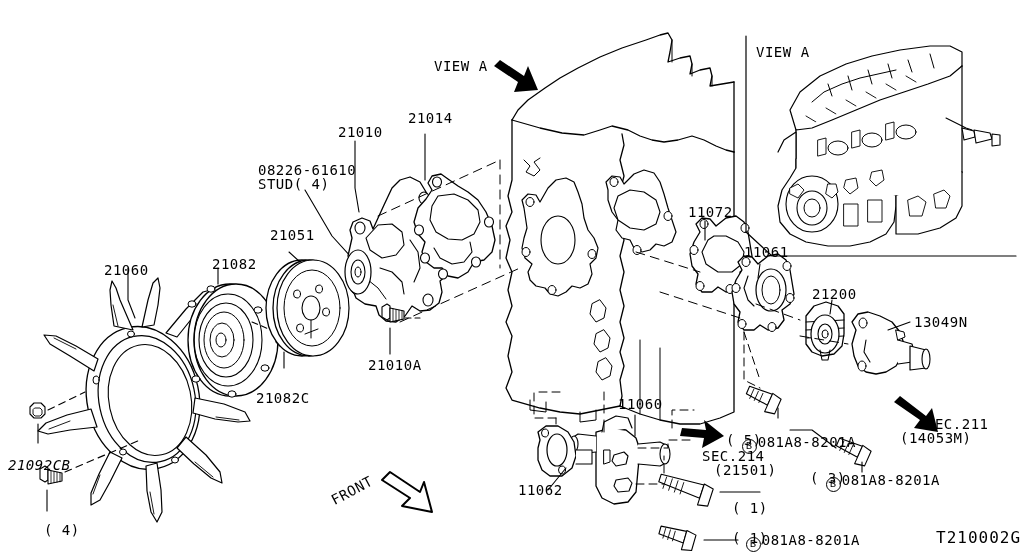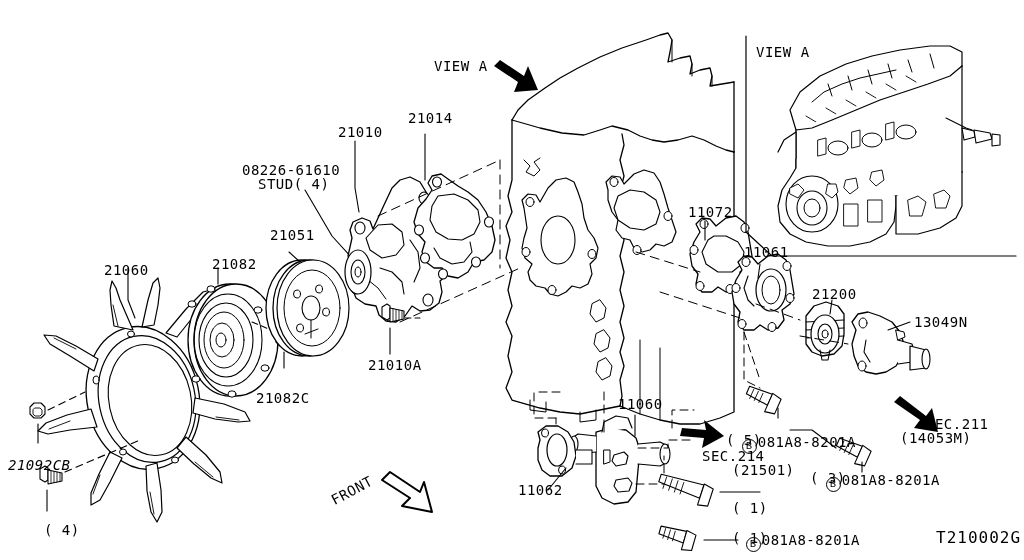--- a/index.html
+++ b/index.html
@@ -478,36 +478,36 @@
   <div class="lbl" style="left:104px;top:262px;">21060</div>
   <div class="lbl" style="left:212px;top:256px;">21082</div>
   <div class="lbl" style="left:270px;top:227px;">21051</div>
   <div class="lbl" style="left:8px;top:457px;font-style:italic;">21092CB</div>
   <div class="lbl" style="left:256px;top:390px;text-align:center;">21082C</div>
 
   <div class="lbl" style="left:338px;top:124px;">21010</div>
   <div class="lbl" style="left:408px;top:110px;">21014</div>
   <div class="lbl" style="left:368px;top:357px;">21010A</div>
 
-  <div class="lbl" style="left:242px;top:162px;">08226-61610</div>
+  <div class="lbl" style="left:258px;top:162px;">08226-61610</div>
   <div class="lbl" style="left:258px;top:176px;">STUD( 4)</div>
 
   <div class="lbl" style="left:688px;top:204px;">11072</div>
   <div class="lbl" style="left:744px;top:244px;">11061</div>
   <div class="lbl" style="left:812px;top:286px;">21200</div>
   <div class="lbl" style="left:914px;top:314px;">13049N</div>
 
   <div class="lbl" style="left:618px;top:396px;">11060</div>
   <div class="lbl" style="left:518px;top:482px;">11062</div>
 
   <div class="lbl" style="left:904px;top:416px;margin-left:22px;">SEC.211</div>
   <div class="lbl" style="left:900px;top:430px;">(14053M)</div>
 
   <div class="lbl" style="left:702px;top:448px;">SEC.214</div>
-  <div class="lbl" style="left:732px;top:462px;">(21501)</div>
+  <div class="lbl" style="left:714px;top:462px;">(21501)</div>
 
   <div class="lbl" style="left:706px;top:418px;">
     <span class="cir">B</span><span>081A8-8201A</span>
   </div>
   <div class="lbl" style="left:726px;top:432px;">( 5)</div>
 
   <div class="lbl" style="left:790px;top:456px;">
     <span class="cir">B</span><span>081A8-8201A</span>
   </div>
   <div class="lbl" style="left:810px;top:470px;">( 3)</div>

